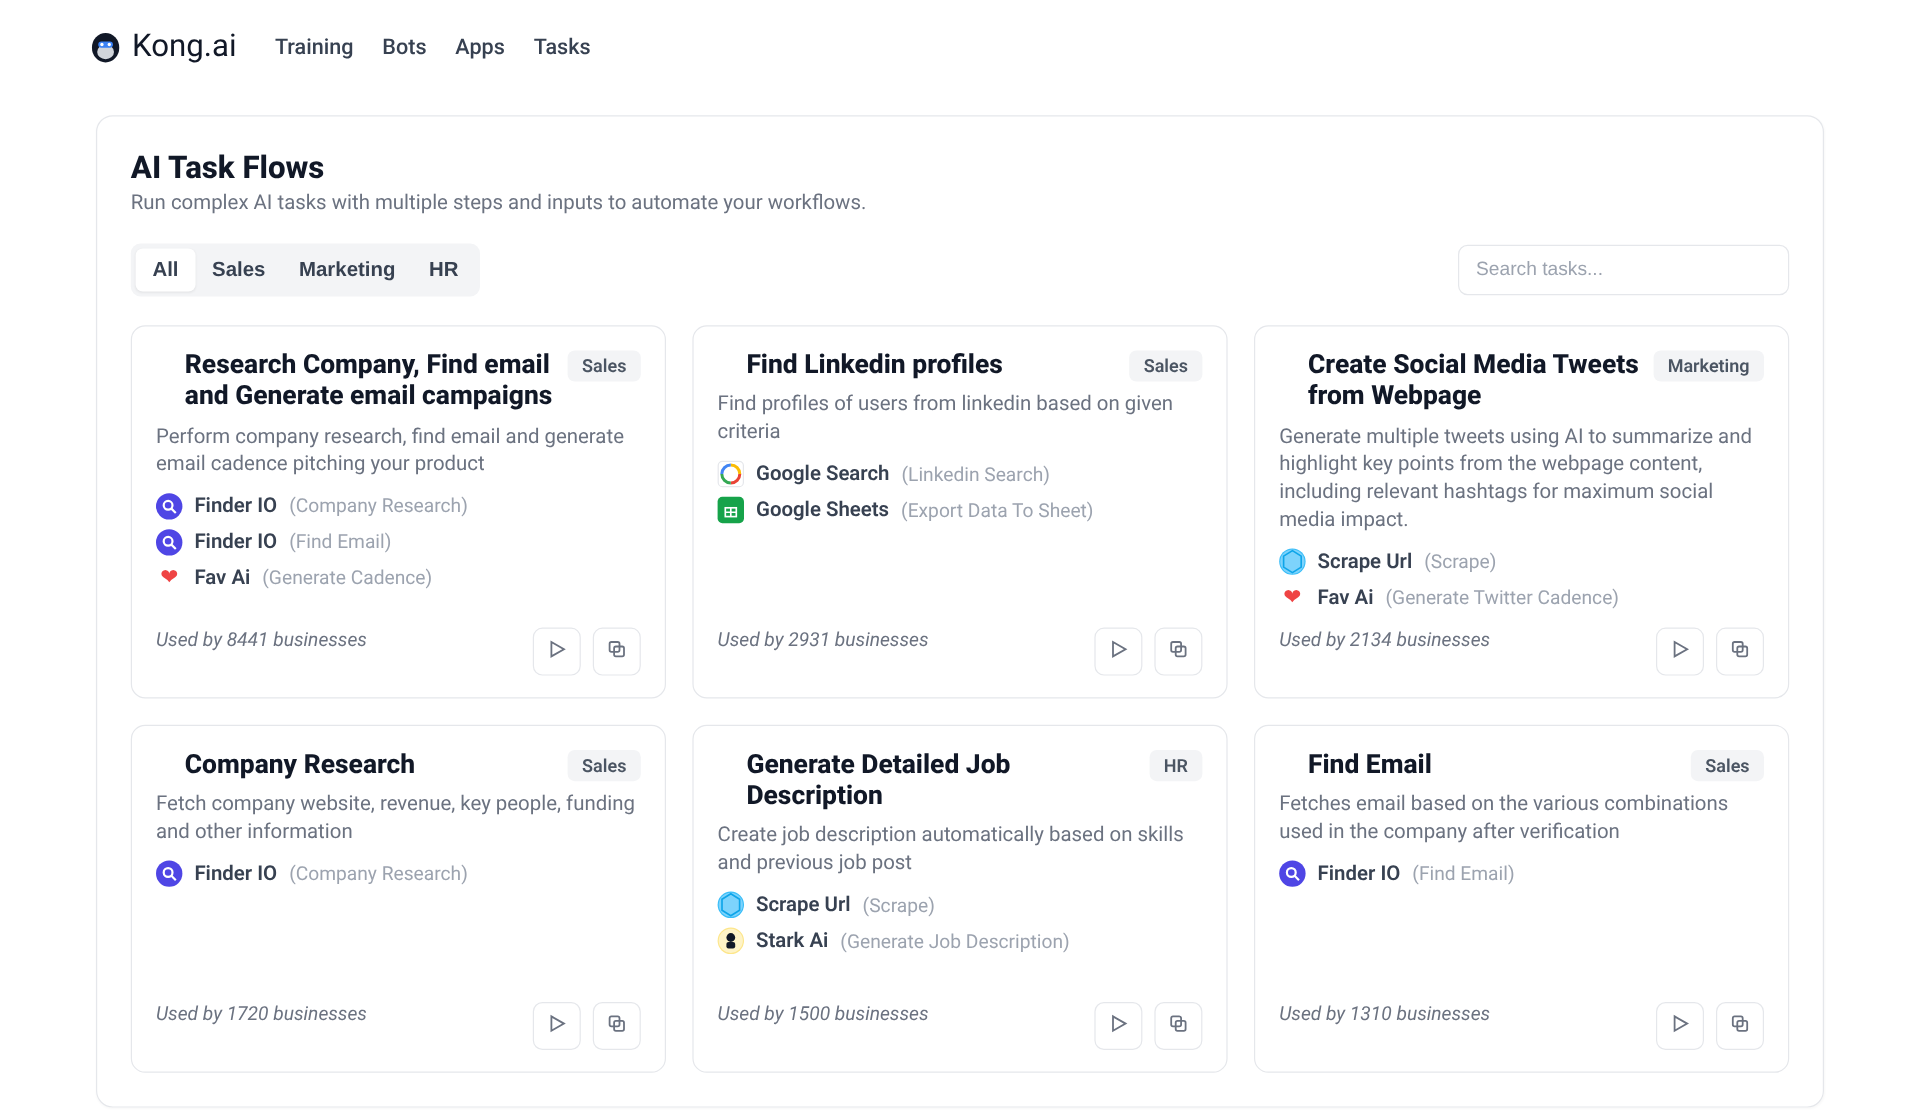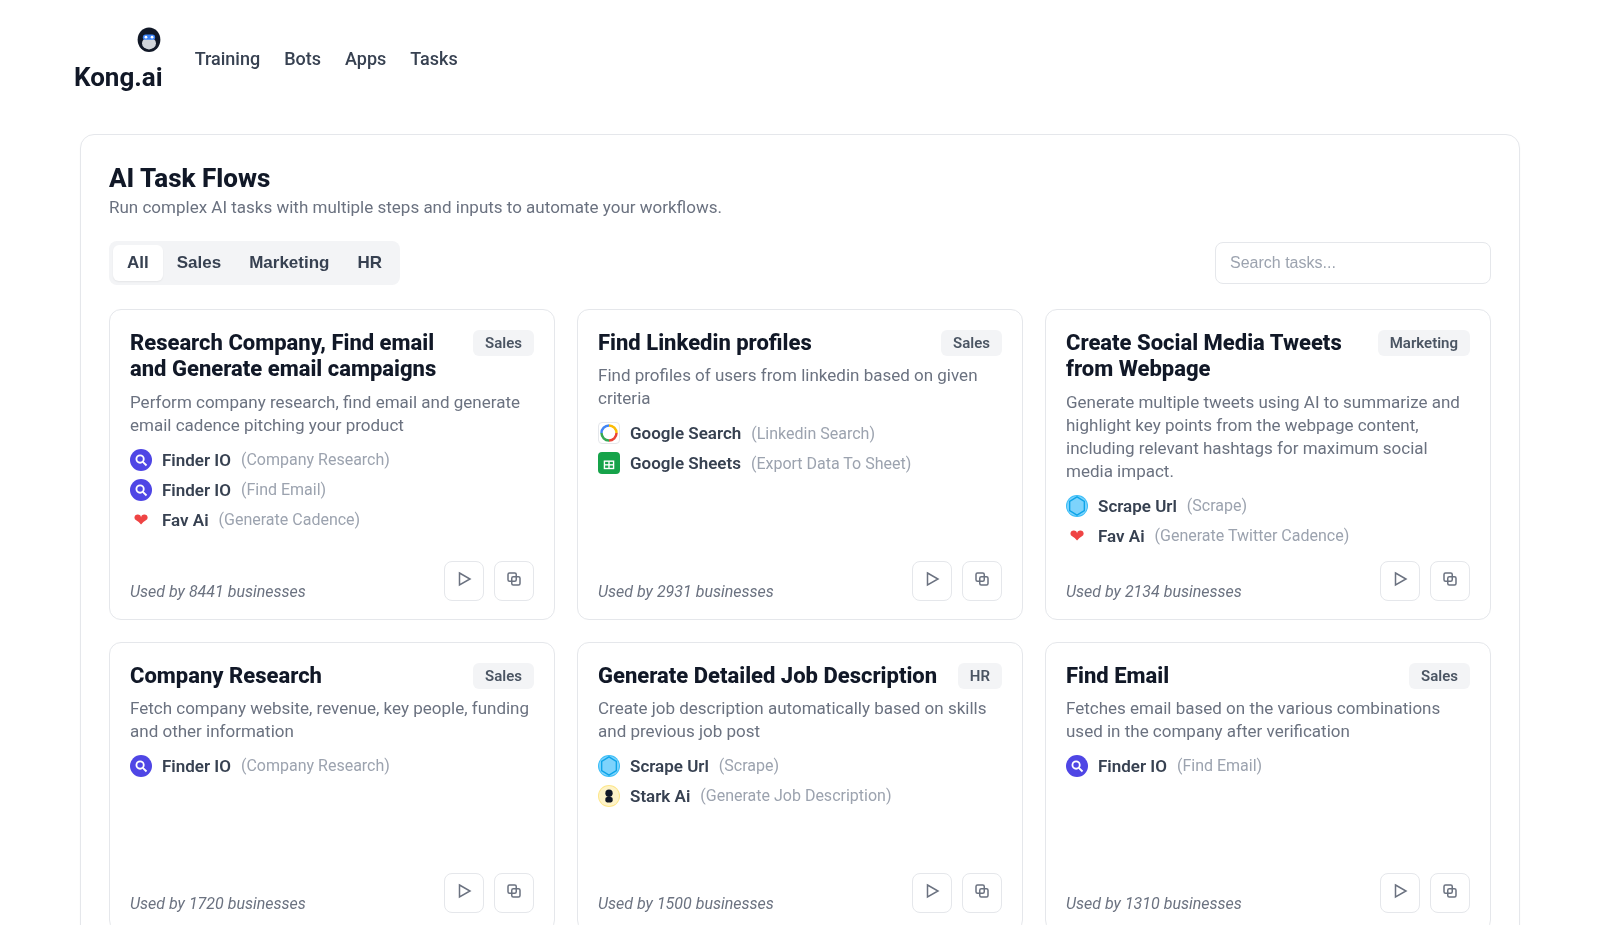--- a/index.html
+++ b/index.html
@@ -11,26 +11,25 @@
     font-size: 16px;
   }
   .topbar {
     display: flex;
     align-items: center;
     padding: 24px 74px 18px 74px;
     gap: 32px;
   }
   .logo {
     display: flex;
-    align-items: flex-end;
+    align-items: flex-start;
     gap: 8px;
-    font-weight: 700;
+    font-weight: 400;
     font-size: 26px;
     color: #111827;
-    flex-direction: column;
   }
   .logo-icon {
     width: 28px;
     height: 30px;
     display: inline-block;
   }
   .nav {
     display: flex;
     gap: 24px;
   }
@@ -111,20 +110,21 @@
     flex-direction: column;
     min-height: 290px;
     position: relative;
   }
   .card-head {
     display: flex;
     justify-content: space-between;
     align-items: flex-start;
     gap: 10px;
     margin-bottom: 8px;
+    margin-left: 24px;
   }
   .card-title {
     font-size: 22px;
     font-weight: 800;
     color: #111827;
     line-height: 1.2;
     flex: 1;
   }
   .badge {
     background: #f3f4f6;
@@ -176,21 +176,21 @@
   }
   .step-sub {
     font-size: 16px;
     color: #9ca3af;
     font-weight: 400;
   }
   .card-footer {
     margin-top: auto;
     display: flex;
     justify-content: space-between;
-    align-items: flex-end;
+    align-items: flex-start;
   }
   .usage {
     font-size: 16px;
     font-style: italic;
     color: #6b7280;
   }
   .actions {
     display: flex;
     gap: 10px;
   }

